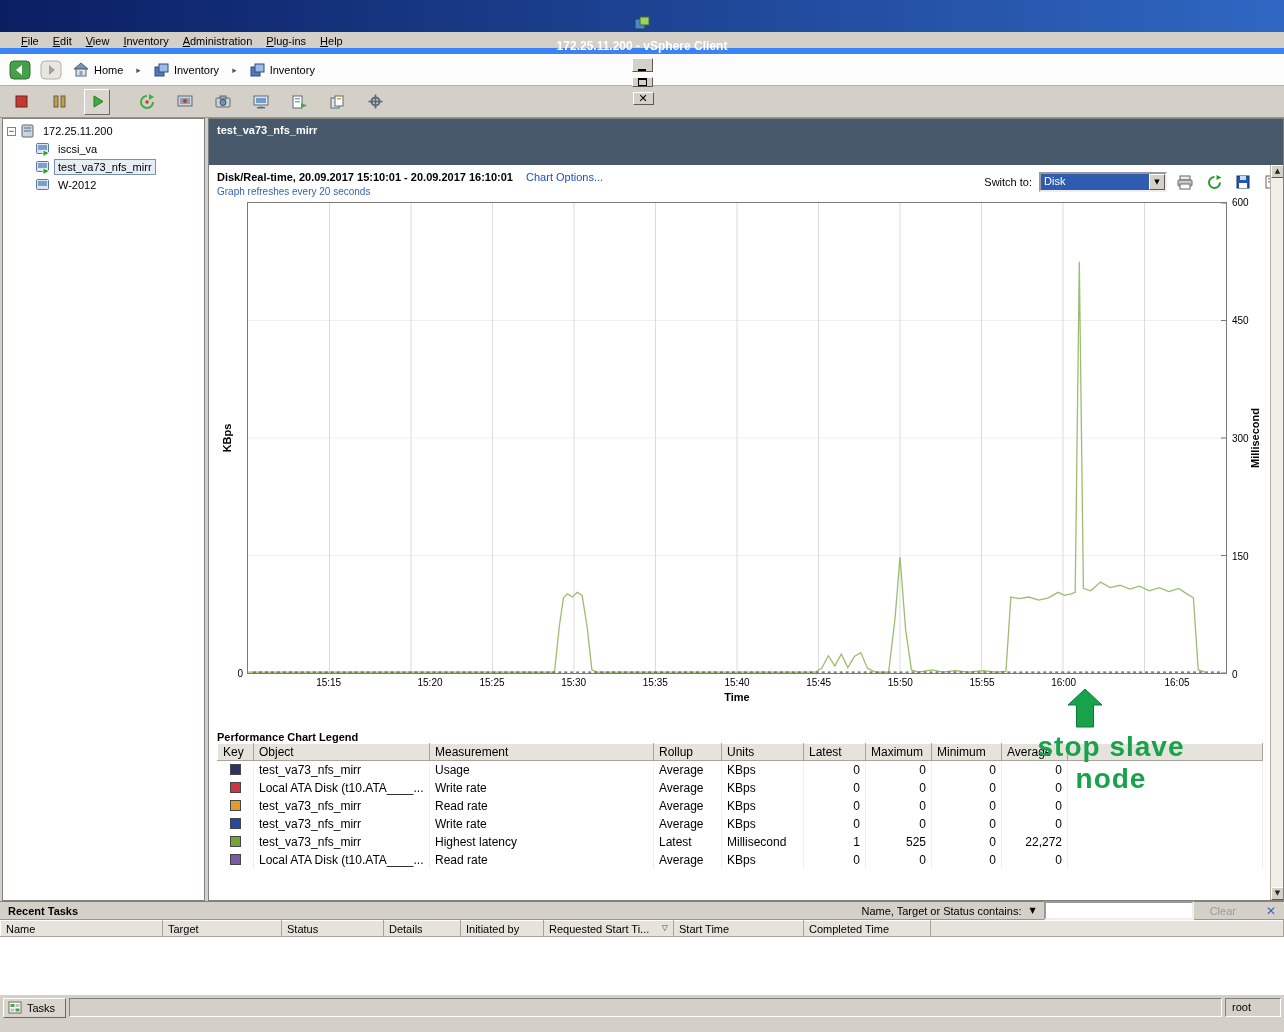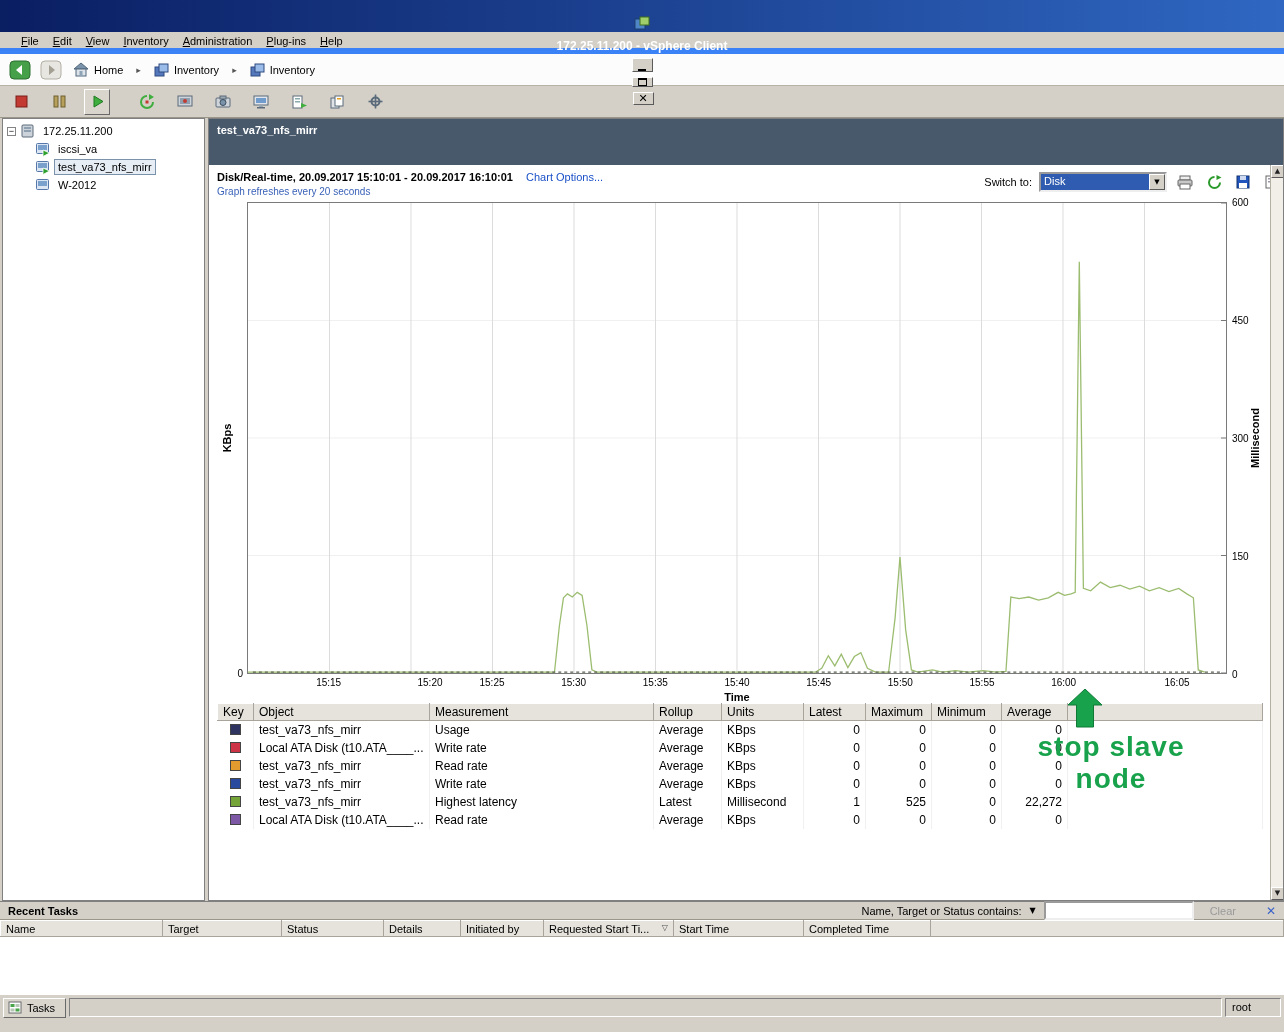--- a/index.html
+++ b/index.html
@@ -410,20 +410,21 @@
         </div>
       <div class="time-label">Time</div>
 
       <div class="annotation-arrow" style="color: rgb(23, 162, 75);">
         <svg width="34" height="40" viewBox="0 0 34 40">
             <polygon points="17,0 34,16 25.5,16 25.5,38 8.5,38 8.5,16 0,16" fill="currentColor" stroke="#0e7a36" stroke-width="1"></polygon>
           </svg>
       </div>
       <div class="annotation-text" style="color: rgb(23, 162, 75);">stop slave node</div>
 
+      <div class="legend-title">Performance Chart Legend</div>
       <table class="legend-table">
         <colgroup>
           <col style="width:36px">
             <col style="width:176px">
             <col style="width:224px">
             <col style="width:68px">
             <col style="width:82px">
           <col style="width:62px">
             <col style="width:66px">
             <col style="width:70px">

